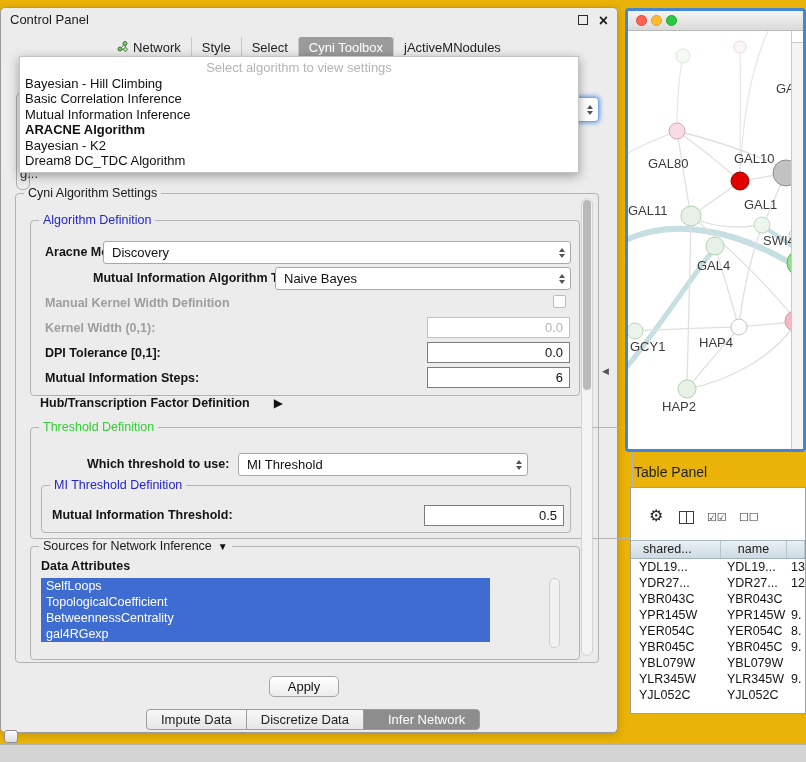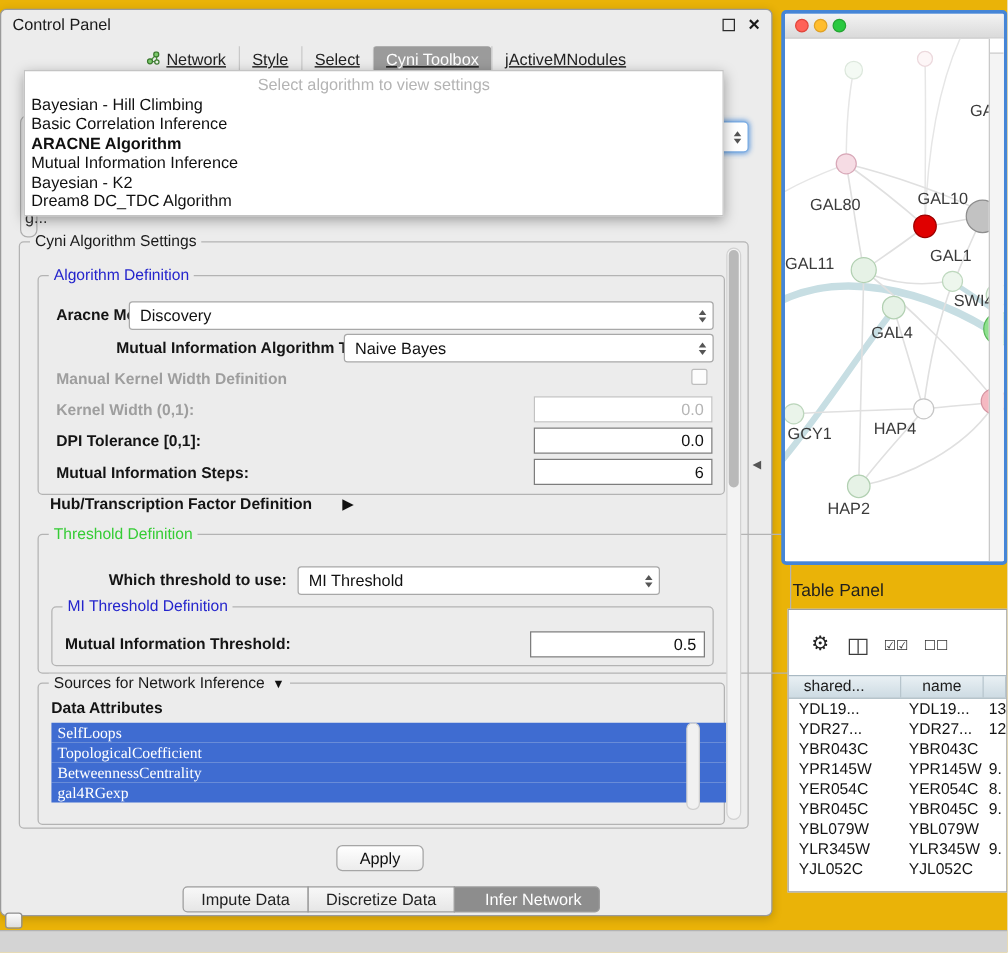--- a/index.html
+++ b/index.html
@@ -5,21 +5,21 @@
 *{margin:0;padding:0;box-sizing:border-box;}
 html,body{width:806px;height:762px;overflow:hidden;}
 body{font-family:"Liberation Sans",sans-serif;background:#e4e4e4;}
 .screen{position:relative;width:806px;height:762px;background:#eab308;overflow:hidden;}
 
 
 .control-win{position:absolute;left:0;top:7px;width:618px;height:726px;background:#ececec;border:1px solid #9a9a9a;border-radius:5px;box-shadow:0 2px 8px rgba(0,0,0,.18);}
 .titlebar{position:absolute;top:0;left:0;right:0;height:24px;line-height:24px;padding-left:9px;font-size:13px;color:#1a1a1a;}
 .float-icon{position:absolute;right:29px;top:7px;width:10px;height:10px;border:1.5px solid #2c2c2c;background:transparent;}
 .close-icon{position:absolute;right:9px;top:1px;font-size:16px;font-weight:bold;color:#1a1a1a;line-height:24px;}
-.tabbar{position:absolute;top:28px;left:0;right:0;height:23px;display:flex;justify-content:center;align-items:center;text-decoration:underline;}
+.tabbar{position:absolute;top:28px;left:0;right:0;height:23px;display:flex;justify-content:center;align-items:center;}
 .tab{font-size:13px;color:#222;padding:3px 10px;display:flex;align-items:center;gap:5px;white-space:nowrap;}
 .tab+.tab{border-left:1px solid #c9c9c9;}
 .tab.active{background:#9b9b9b;color:#fff;border-radius:3px;}
 
 
 .frag-group{position:absolute;left:15px;top:84px;width:14px;height:98px;border:1px solid #aeaeae;border-radius:6px;z-index:1;}
 .frag-text{position:absolute;left:19px;top:158px;font-size:13px;color:#333;z-index:1;}
 .frag-combo{position:absolute;left:560px;top:89px;width:38px;height:25px;background:#fff;border:1px solid #79abe2;border-radius:4px;box-shadow:0 0 4px 1px rgba(90,150,220,.9);z-index:1;}
 
 
@@ -44,21 +44,21 @@
 .carr .cu{border-bottom:4px solid #555;}
 .carr .cd{border-top:4px solid #555;}
 .tfield{position:absolute;background:#fff;border:1px solid #7d7d7d;font-size:13px;color:#111;display:flex;align-items:center;justify-content:flex-end;padding-right:6px;}
 .tfield.dis{border-color:#c2c2c2;color:#b5b5b5;}
 .cbox{position:absolute;width:13px;height:13px;background:#fcfcfc;border:1px solid #bdbdbd;border-radius:2px;}
 .hubrow{position:absolute;display:flex;align-items:center;gap:24px;}
 .flabel-inline{font-size:12.5px;font-weight:bold;color:#141414;white-space:nowrap;}
 .hub-tri{font-size:12px;color:#111;}
 .src-tri{font-size:10px;margin-left:6px;color:#111;}
 
-.attr-list{position:absolute;left:10px;top:31px;width:540px;height:70px;overflow:hidden;font-family:Liberation Serif, serif;}
+.attr-list{position:absolute;left:10px;top:31px;width:449px;height:70px;overflow:hidden;}
 .attr-row{height:16px;line-height:16px;background:#3f6cd1;color:#fff;font-size:12.5px;padding-left:5px;white-space:nowrap;}
 .list-scroll{position:absolute;left:518px;top:31px;width:11px;height:70px;background:#f1f1f1;border:1px solid #cfcfcf;border-radius:5px;}
 
 .scroll-v{position:absolute;right:5px;top:4px;width:12px;height:458px;background:#f3f3f3;border:1px solid #d2d2d2;border-radius:6px;}
 .scroll-v .thumb{position:absolute;left:1px;top:1px;width:8px;height:190px;background:#b9b9b9;border-radius:5px;}
 
 .apply{position:absolute;left:268px;top:668px;width:70px;height:21px;border:1px solid #a6a6a6;border-radius:5px;background:linear-gradient(#ffffff,#ececec);font-family:inherit;font-size:13px;color:#111;}
 .segtabs{position:absolute;left:145px;top:701px;display:flex;height:21px;}
 .seg{font-size:13px;line-height:19px;padding:0 14px;background:linear-gradient(#f8f8f8,#e6e6e6);border:1px solid #9d9d9d;color:#222;margin-left:-1px;white-space:nowrap;}
 .seg:first-child{border-radius:4px 0 0 4px;margin-left:0;}
@@ -147,22 +147,22 @@
           <i class="cu"></i>
           <i class="cd"></i>
         </span>
     </div>
 
     <div class="popup">
       <div class="pprompt">Select algorithm to view settings</div>
       <div>
           <div class="pitem">Bayesian - Hill Climbing</div>
           <div class="pitem">Basic Correlation Inference</div>
+          <div class="pitem">Mutual Information Inference</div>
           <div class="pitem sel">ARACNE Algorithm</div>
-          <div class="pitem">Mutual Information Inference</div>
           <div class="pitem">Bayesian - K2</div>
           <div class="pitem">Dream8 DC_TDC Algorithm</div>
         </div>
     </div>
 
     <div class="group settings">
       <span class="gtitle">Cyni Algorithm Settings</span>
 
       <div class="group" style="left:14px;top:26px;width:550px;height:176px;">
         <span class="gtitle blue">Algorithm Definition</span>

